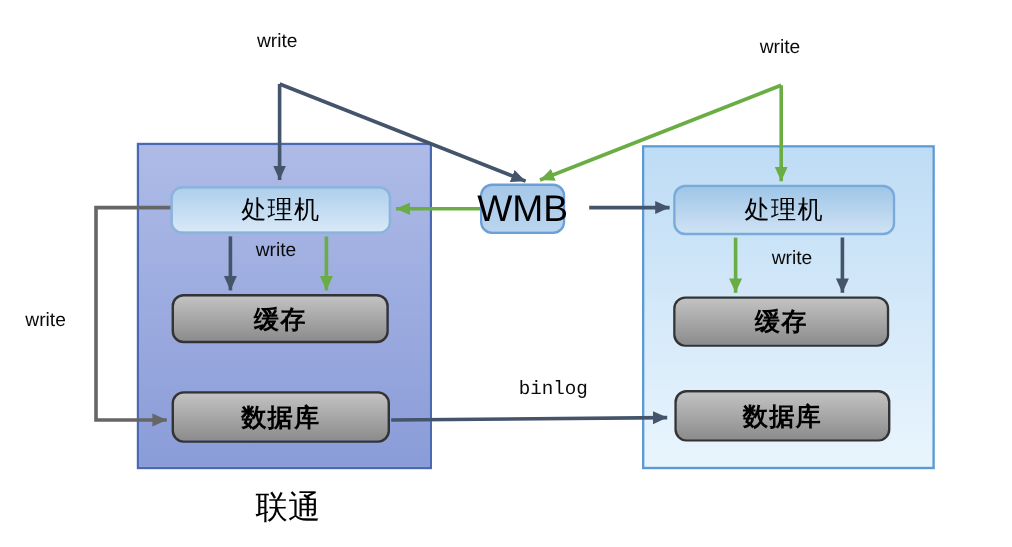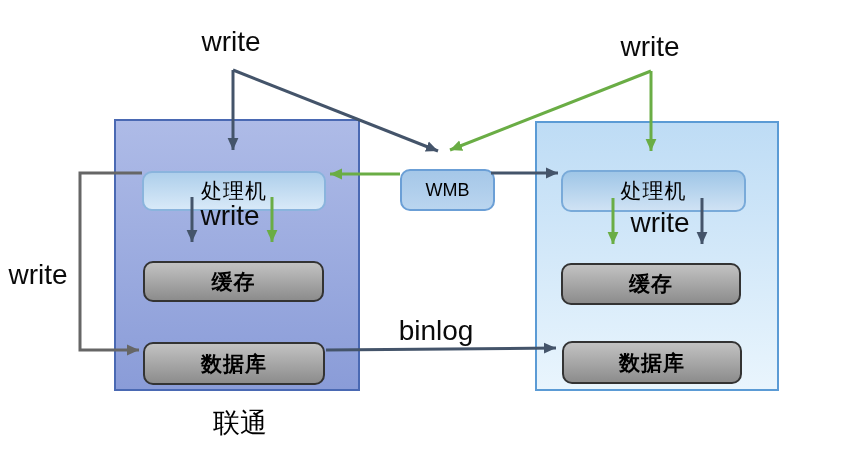--- a/index.html
+++ b/index.html
@@ -18,46 +18,46 @@
     border:2px solid #4a69b3;
   }
   .group-right {
     left:535px; top:121px; width:244px; height:270px;
     background:linear-gradient(180deg,#bedcf5 0%, #e9f5fd 100%);
     border:2px solid #5b9bd5;
   }
 
   .node {
     position:absolute; display:flex; align-items:center; justify-content:center;
-    font-size:21px; color:#000; border-radius:10px; letter-spacing:1px;margin-top:16px;
+    font-size:21px; color:#000; border-radius:10px; letter-spacing:1px;
   }
   .node-blue-l { left:142px; top:155px; width:184px; height:40px;
     background:linear-gradient(180deg,#aecfeb 0%, #d8e9f8 100%);
     border:2px solid #8ab4dd; }
   .node-blue-r { left:561px; top:154px; width:185px; height:42px;
     background:linear-gradient(180deg,#9fc6e7 0%, #cfe2f4 100%);
     border:2px solid #79aad9; }
   .node-gray {
     background:linear-gradient(180deg,#c2c2c2 0%, #8c8c8c 100%);
     border:2px solid #333333;font-weight:bold; }
   .cache-left { left:143px; top:245px; width:181px; height:41px; }
   .cache-right { left:561px; top:247px; width:180px; height:42px; }
   .db-left { left:143px; top:326px; width:182px; height:43px; }
   .db-right { left:562px; top:325px; width:180px; height:43px; }
-  .node-wmb { left:400px; top:153px; width:95px; height:42px;
+  .node-wmb { left:400px; top:153px; width:71px; height:42px;
     background:linear-gradient(180deg,#a5c7e8 0%, #bad5ef 100%);
-    border:2px solid #6b9fd6; font-size:18px; letter-spacing:0; }
+    border:2px solid #6b9fd6; font-size:31px; letter-spacing:0; }
 
-  .lbl { position:absolute; font-size:28px; color:#0a0a0a; text-align:center; white-space:nowrap; }
+  .lbl { position:absolute; font-size:16px; color:#0a0a0a; text-align:center; white-space:nowrap; }
   .lbl-write-top-left  { left:196px; top:26px;  width:70px; }
   .lbl-write-top-right { left:615px; top:31px;  width:70px; }
   .lbl-write-outer-left{ left:8px;   top:259px; width:60px; }
   .lbl-write-inner-left{ left:195px; top:200px; width:70px; }
   .lbl-write-inner-right{ left:625px; top:207px; width:70px; }
-  .lbl-binlog          { left:395px; top:315px; width:82px; }
+  .lbl-binlog          { left:420px; top:315px; width:82px;font-family:Liberation Mono, monospace; }
 
   .caption {
     position:absolute; font-size:27px; color:#000; text-align:center;
     font-family:"DejaVu Serif","Liberation Serif",serif; white-space:nowrap;
   }
   .caption-left  { left:190px; top:405px; width:100px; }
   .caption-right { left:597px; top:403px; width:100px; }
 
   svg.arrows { position:absolute; left:0; top:0; pointer-events:none; }
   .stroke-dark  { stroke:#44546a; stroke-width:3; fill:none; }

